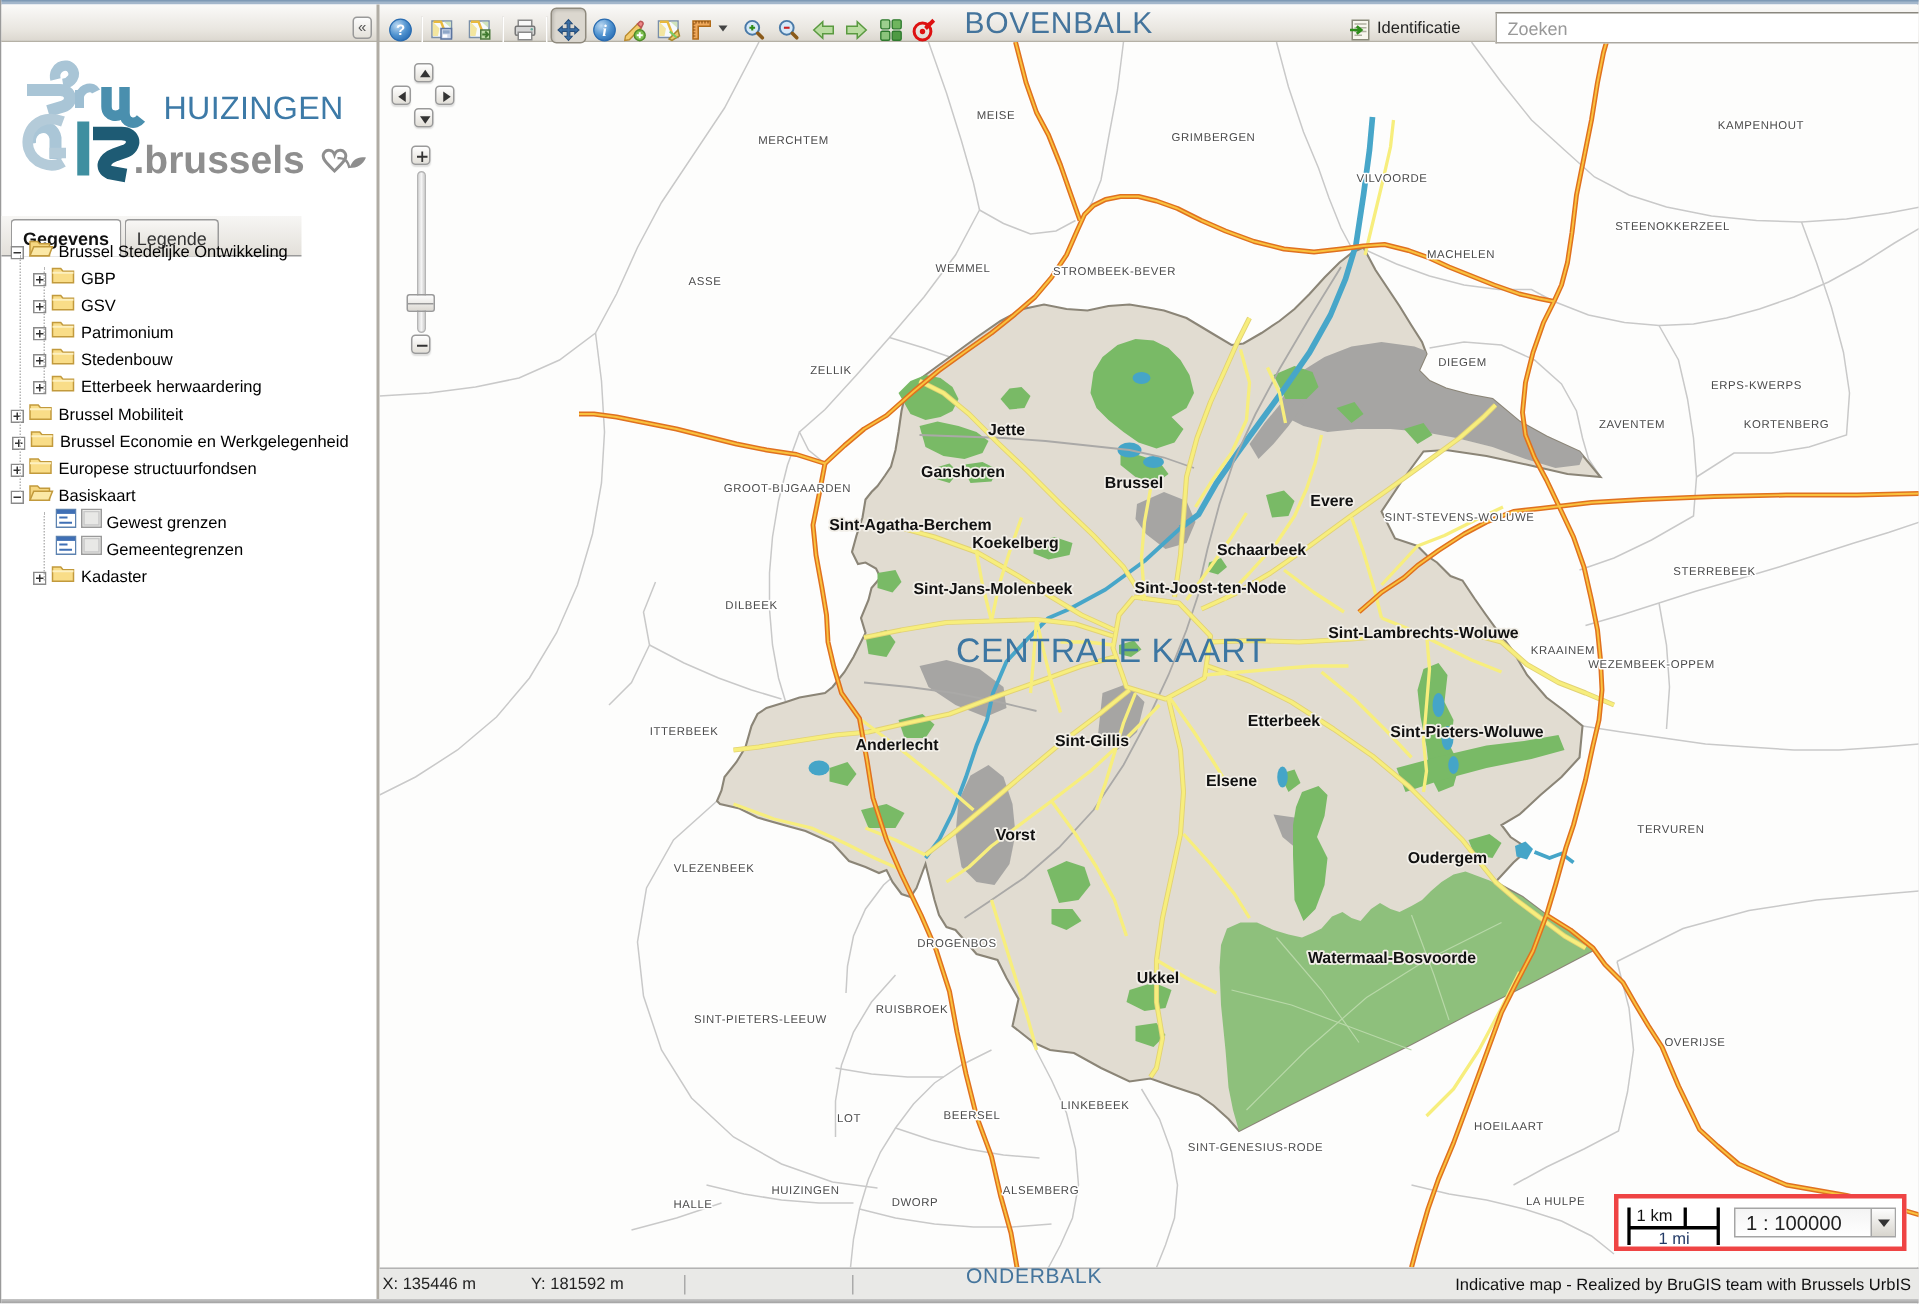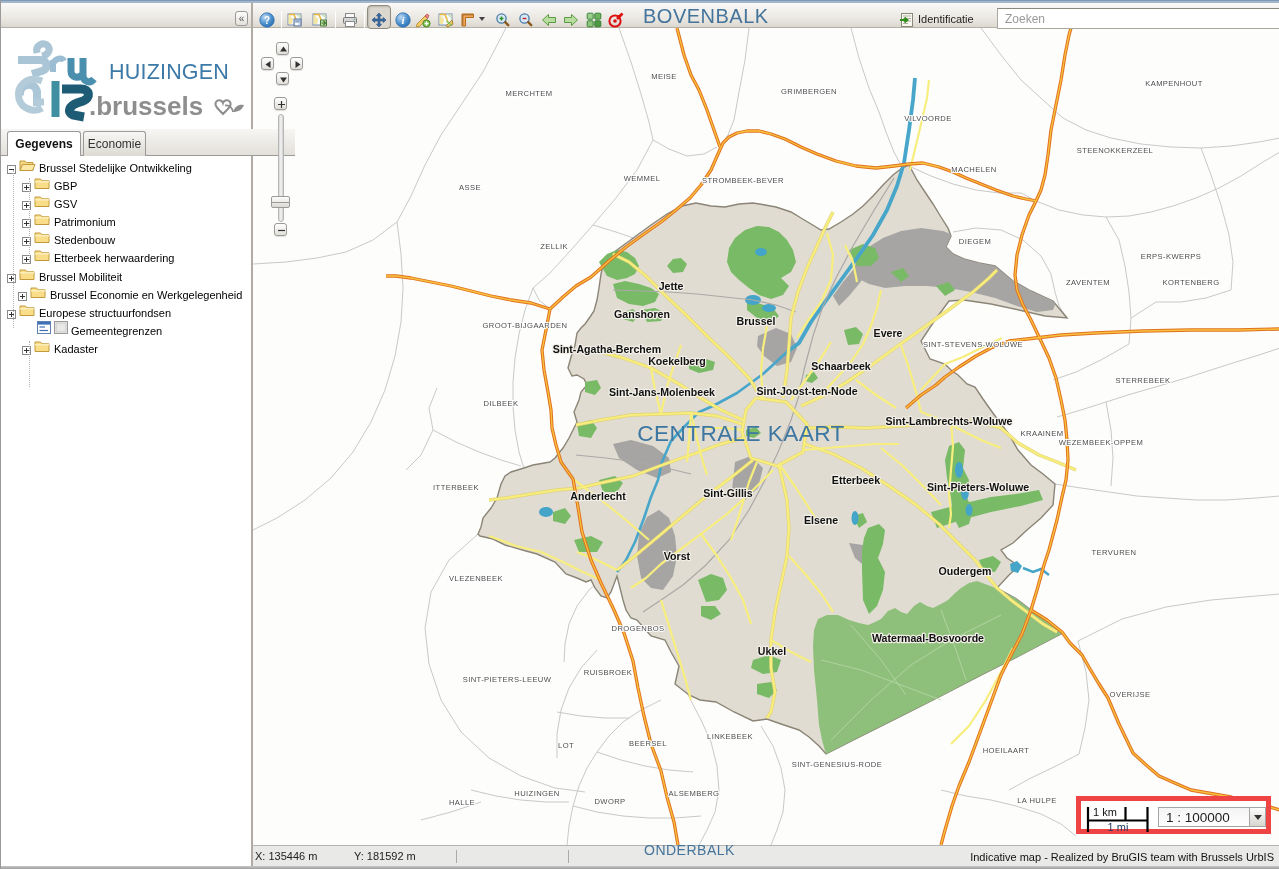--- a/index.html
+++ b/index.html
@@ -14,21 +14,21 @@
 #ident { position:absolute; left:898px; top:9px; width:16px; height:16px; }
 #identlab { position:absolute; left:917px; top:10px; font-size:11px; color:#222; }
 #searchbox { position:absolute; left:976px; top:5px; width:298px; height:21px; background:#fff; border:1px solid #aba8a0; border-top-color:#8a877f;margin-left:20px; }
 #searchbox span { position:absolute; left:7px; top:3px; font-size:12px; color:#999; }
 #collapse { position:absolute; left:234px; top:8px; width:13px; height:15px; border:1px solid #999; border-radius:3px; background:linear-gradient(#fcfcfc,#e4e1da); font-size:10px; color:#555; text-align:center; line-height:13px; }
 #sidebar { position:absolute; left:0; top:28px; width:252px; height:838px; background:#fff; border-right:2px solid #b0aca4; }
 #logo { position:absolute; left:8px; top:8px; }
 #linkerbalk { position:absolute; left:108px; top:32px; font-size:21.5px; color:#3d7aa7; letter-spacing:0.2px; }
 #dotbrussels { position:absolute; left:88px; top:63px; font-size:26px; font-weight:bold; color:#8e8e8e; letter-spacing:0px; }
 #heart { position:absolute; left:212px; top:70px; }
-#tabs { position:absolute; left:0; top:101px; width:294px; height:27px; background:linear-gradient(#f7f6f4,#e3e0da); border-bottom:1px solid #9a9a9a; }
+#tabs { position:absolute; left:0; top:116px; width:200px; height:27px; background:linear-gradient(#f7f6f4,#e3e0da); border-bottom:1px solid #9a9a9a; }
 .tab { position:absolute; top:2px; height:25px; border:1px solid #9a9a9a; border-bottom:none; border-radius:3px 3px 0 0; font-size:12px; text-align:center; }
 #tab1 { left:6px; width:74px; background:#fff; font-weight:bold; color:#111; line-height:24px; }
 #tab2 { left:82px; width:63px; background:linear-gradient(#f8f7f5,#dddad3); color:#333; line-height:24px; }
 #tree { position:absolute; left:0; top:128px; width:248px; }
 #tree { }
 .trow { position:relative; height:18.1px; white-space:nowrap; }
 .trow .exp { position:relative; top:4px; margin-right:3px; }
 .trow .ti { position:relative; top:2px; margin-right:3px; display:inline-block; }
 .trow .ti svg { vertical-align:top; }
 .tl { font-size:11px; color:#000; position:relative; top:2px; }
@@ -37,21 +37,21 @@
 #statusbar .sep { position:absolute; top:4px; width:1px; height:13px; background:#aaa; }
 #onderbalk { position:absolute; left:391px; top:-4px; font-size:14px; color:#44749c; letter-spacing:0.5px; }
 #credit { position:absolute; right:6px; top:5px; font-size:11px; color:#111;margin-left:36px; }
 #bottomstrip { position:absolute; left:0; top:866px; width:1279px; height:3px; background:linear-gradient(#c6c6c6,#9f9f9f); }
 
 .navbtn { position:absolute; width:13px; height:13px; border:1px solid #9a9a9a; border-radius:3px; background:linear-gradient(#ffffff,#e2dfd8); box-shadow:0 1px 1px rgba(0,0,0,0.12); }
 .navbtn svg { position:absolute; left:2px; top:2px; }
 #slider-track { position:absolute; left:277px; width:6px; border:1px solid #b5b5b5; border-radius:3px; background:linear-gradient(90deg,#d8d8d8,#f4f4f4,#cfcfcf); }
 #slider-handle { position:absolute; left:270px; width:19px; height:12px; border:1px solid #9a9a9a; border-radius:2px; background:linear-gradient(#fdfdfd,#dcd9d2); }
 #slider-handle div { margin-top:5px; border-top:1px solid #999; }
-#scalebox { position:absolute; left:1075px; top:796px; width:195px; height:38px; background:#fff; border:5px solid #ef4444; }
+#scalebox { position:absolute; left:1075px; top:796px; width:195px; height:38px; background:#fff; border:3px solid #ef4444; }
 #scaleselect { position:absolute; left:77px; top:6px; width:108px; height:20px; border:1px solid #a5a5a5; background:linear-gradient(#f4f4f4,#fff); }
 #scaleselect .txt { position:absolute; left:7px; top:2px; font-size:13.5px; color:#222; }
 #scaleselect .btn { position:absolute; right:0; top:0; width:16px; height:18px; background:linear-gradient(#fdfdfd,#d8d5ce); border-left:1px solid #a5a5a5; }
 #scaleselect .btn:after { content:""; position:absolute; left:4px; top:7px; border-left:4px solid transparent; border-right:4px solid transparent; border-top:5px solid #333; }
 </style></head>
 <body>
 <div id="page">
   <div id="maparea"><svg id="map" width="1027" height="817" viewBox="252 28 1027 817" font-family="Liberation Sans, sans-serif">
 <rect x="252" y="28" width="1027" height="817" fill="#fdfdfc"></rect>
 <g fill="none" stroke="#c9c9c9" stroke-width="1">
@@ -428,21 +428,21 @@
 </svg></div>
     <div id="linkerbalk">HUIZINGEN</div>
     <div id="dotbrussels">.brussels</div>
     <div id="heart"><svg width="36" height="18" viewBox="0 0 36 18">
 <path d="M10 16 C4 10 1 7 3 4 C5 1 9 2 10 5 C11 2 15 1 17 4 C19 7 16 10 10 16 Z" fill="none" stroke="#8e8e8e" stroke-width="2"></path>
 <path d="M20 14 C22 8 26 6 31 7 C29 12 25 14 20 14 Z" fill="#8e8e8e"></path>
 <path d="M20 14 C19 9 16 7 12 7.5" fill="none" stroke="#8e8e8e" stroke-width="1.6"></path>
 </svg></div>
     <div id="tabs">
         <div class="tab" id="tab1">Gegevens</div>
-        <div class="tab" id="tab2">Economie</div>
+        <div class="tab" id="tab2">Legende</div>
       </div>
     <div id="tree">
         <div class="trow" style="padding-left:6px"><svg class="exp" width="9" height="9" viewBox="0 0 9 9">
             <rect x="0.5" y="0.5" width="8" height="8" fill="#fff" stroke="#8a8a8a"></rect>
             <line x1="2" y1="4.5" x2="7" y2="4.5" stroke="#333" stroke-width="1"></line>
           </svg><span class="ti"><svg width="17" height="14" viewBox="0 0 17 14">
               <path d="M1 3 L6 3 L7.5 4.5 L14 4.5 L14 12.5 L1 12.5 Z" fill="#f6d781" stroke="#c29a3c" stroke-width="1"></path>
               <path d="M3.5 6.5 L16 6.5 L13.6 12.5 L1 12.5 Z" fill="#fbe8a6" stroke="#c29a3c" stroke-width="1"></path>
             </svg></span><span class="tl">Brussel Stedelijke Ontwikkeling</span></div>
 <div class="trow" style="padding-left:21px"><svg class="exp" width="9" height="9" viewBox="0 0 9 9">
@@ -486,36 +486,52 @@
               <path d="M1 5.8 L15 5.8" stroke="#fdf0c0" stroke-width="1.4"></path>
             </svg></span><span class="tl">Etterbeek herwaardering</span></div>
 <div class="trow" style="padding-left:6px"><svg class="exp" width="9" height="9" viewBox="0 0 9 9">
             <rect x="0.5" y="0.5" width="8" height="8" fill="#fff" stroke="#8a8a8a"></rect>
             <line x1="2" y1="4.5" x2="7" y2="4.5" stroke="#333" stroke-width="1"></line>
             <line x1="4.5" y1="2" x2="4.5" y2="7" stroke="#333" stroke-width="1"></line>
           </svg><span class="ti"><svg width="17" height="14" viewBox="0 0 17 14">
               <path d="M1 3 L6.5 3 L8 4.8 L15 4.8 L15 12.5 L1 12.5 Z" fill="#f9dd88" stroke="#c29a3c" stroke-width="1"></path>
               <path d="M1 5.8 L15 5.8" stroke="#fdf0c0" stroke-width="1.4"></path>
             </svg></span><span class="tl">Brussel Mobiliteit</span></div>
-<div class="trow" style="padding-left:17px"><svg class="exp" width="9" height="9" viewBox="0 0 9 9">
+<div class="trow" style="padding-left:7px"><svg class="exp" width="9" height="9" viewBox="0 0 9 9">
             <rect x="0.5" y="0.5" width="8" height="8" fill="#fff" stroke="#8a8a8a"></rect>
             <line x1="2" y1="4.5" x2="7" y2="4.5" stroke="#333" stroke-width="1"></line>
             <line x1="4.5" y1="2" x2="4.5" y2="7" stroke="#333" stroke-width="1"></line>
           </svg><span class="ti"><svg width="17" height="14" viewBox="0 0 17 14">
               <path d="M1 3 L6.5 3 L8 4.8 L15 4.8 L15 12.5 L1 12.5 Z" fill="#f9dd88" stroke="#c29a3c" stroke-width="1"></path>
               <path d="M1 5.8 L15 5.8" stroke="#fdf0c0" stroke-width="1.4"></path>
             </svg></span><span class="tl">Brussel Economie en Werkgelegenheid</span></div>
 <div class="trow" style="padding-left:6px"><svg class="exp" width="9" height="9" viewBox="0 0 9 9">
             <rect x="0.5" y="0.5" width="8" height="8" fill="#fff" stroke="#8a8a8a"></rect>
             <line x1="2" y1="4.5" x2="7" y2="4.5" stroke="#333" stroke-width="1"></line>
             <line x1="4.5" y1="2" x2="4.5" y2="7" stroke="#333" stroke-width="1"></line>
           </svg><span class="ti"><svg width="17" height="14" viewBox="0 0 17 14">
               <path d="M1 3 L6.5 3 L8 4.8 L15 4.8 L15 12.5 L1 12.5 Z" fill="#f9dd88" stroke="#c29a3c" stroke-width="1"></path>
               <path d="M1 5.8 L15 5.8" stroke="#fdf0c0" stroke-width="1.4"></path>
             </svg></span><span class="tl">Europese structuurfondsen</span></div>
+<div class="trow" style="padding-left:6px"><svg class="exp" width="9" height="9" viewBox="0 0 9 9">
+            <rect x="0.5" y="0.5" width="8" height="8" fill="#fff" stroke="#8a8a8a"></rect>
+            <line x1="2" y1="4.5" x2="7" y2="4.5" stroke="#333" stroke-width="1"></line>
+          </svg><span class="ti"><svg width="17" height="14" viewBox="0 0 17 14">
+              <path d="M1 3 L6 3 L7.5 4.5 L14 4.5 L14 12.5 L1 12.5 Z" fill="#f6d781" stroke="#c29a3c" stroke-width="1"></path>
+              <path d="M3.5 6.5 L16 6.5 L13.6 12.5 L1 12.5 Z" fill="#fbe8a6" stroke="#c29a3c" stroke-width="1"></path>
+            </svg></span><span class="tl">Basiskaart</span></div>
+<div class="trow" style="padding-left:36px"><span class="ti"><svg width="14" height="13" viewBox="0 0 14 13">
+              <rect x="0.5" y="0.5" width="13" height="12" fill="#fff" stroke="#5c82b0"></rect>
+              <rect x="1" y="1" width="12" height="2.6" fill="#3f6fb5"></rect>
+              <line x1="2.5" y1="6" x2="8" y2="6" stroke="#3f6fb5" stroke-width="1.2"></line>
+              <line x1="2.5" y1="9.5" x2="11" y2="9.5" stroke="#3f6fb5" stroke-width="1.2"></line>
+            </svg></span><span class="ti"><svg width="14" height="13" viewBox="0 0 14 13">
+              <rect x="0.5" y="0.5" width="13" height="12" fill="#f4f4f2" stroke="#9a9a9a"></rect>
+              <rect x="2" y="2" width="10" height="9" fill="#e8e8e6" stroke="#c8c8c8"></rect>
+            </svg></span><span class="tl">Gewest grenzen</span></div>
 <div class="trow" style="padding-left:36px"><span class="ti"><svg width="14" height="13" viewBox="0 0 14 13">
               <rect x="0.5" y="0.5" width="13" height="12" fill="#fff" stroke="#5c82b0"></rect>
               <rect x="1" y="1" width="12" height="2.6" fill="#3f6fb5"></rect>
               <line x1="2.5" y1="6" x2="8" y2="6" stroke="#3f6fb5" stroke-width="1.2"></line>
               <line x1="2.5" y1="9.5" x2="11" y2="9.5" stroke="#3f6fb5" stroke-width="1.2"></line>
             </svg></span><span class="ti"><svg width="14" height="13" viewBox="0 0 14 13">
               <rect x="0.5" y="0.5" width="13" height="12" fill="#f4f4f2" stroke="#9a9a9a"></rect>
               <rect x="2" y="2" width="10" height="9" fill="#e8e8e6" stroke="#c8c8c8"></rect>
             </svg></span><span class="tl">Gemeentegrenzen</span></div>
 <div class="trow" style="padding-left:21px"><svg class="exp" width="9" height="9" viewBox="0 0 9 9">

